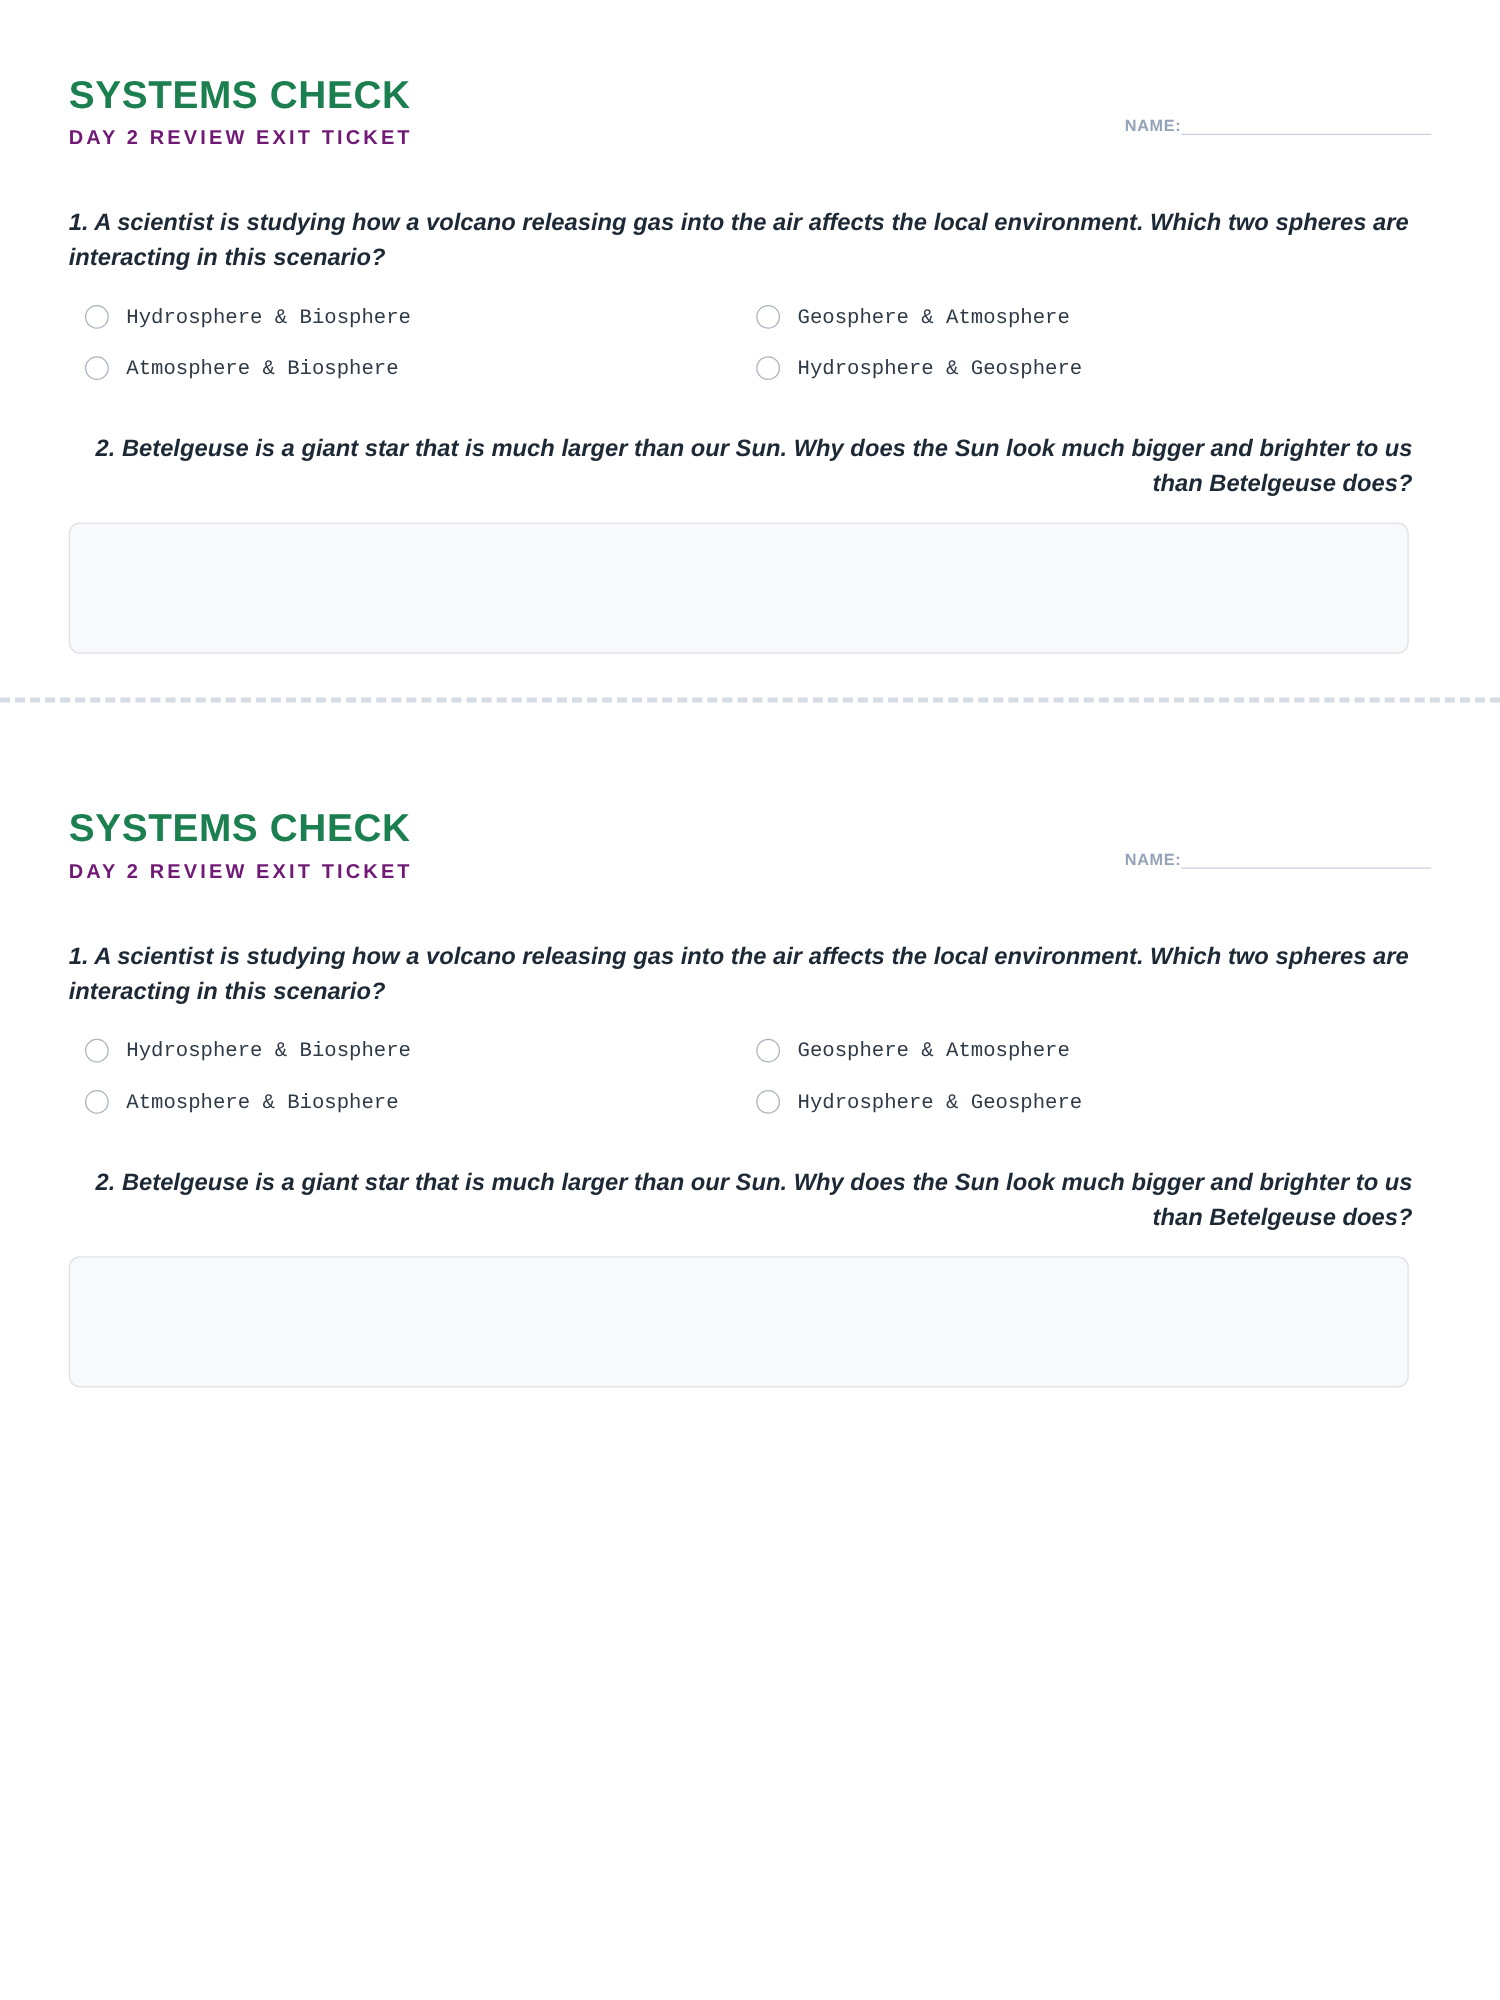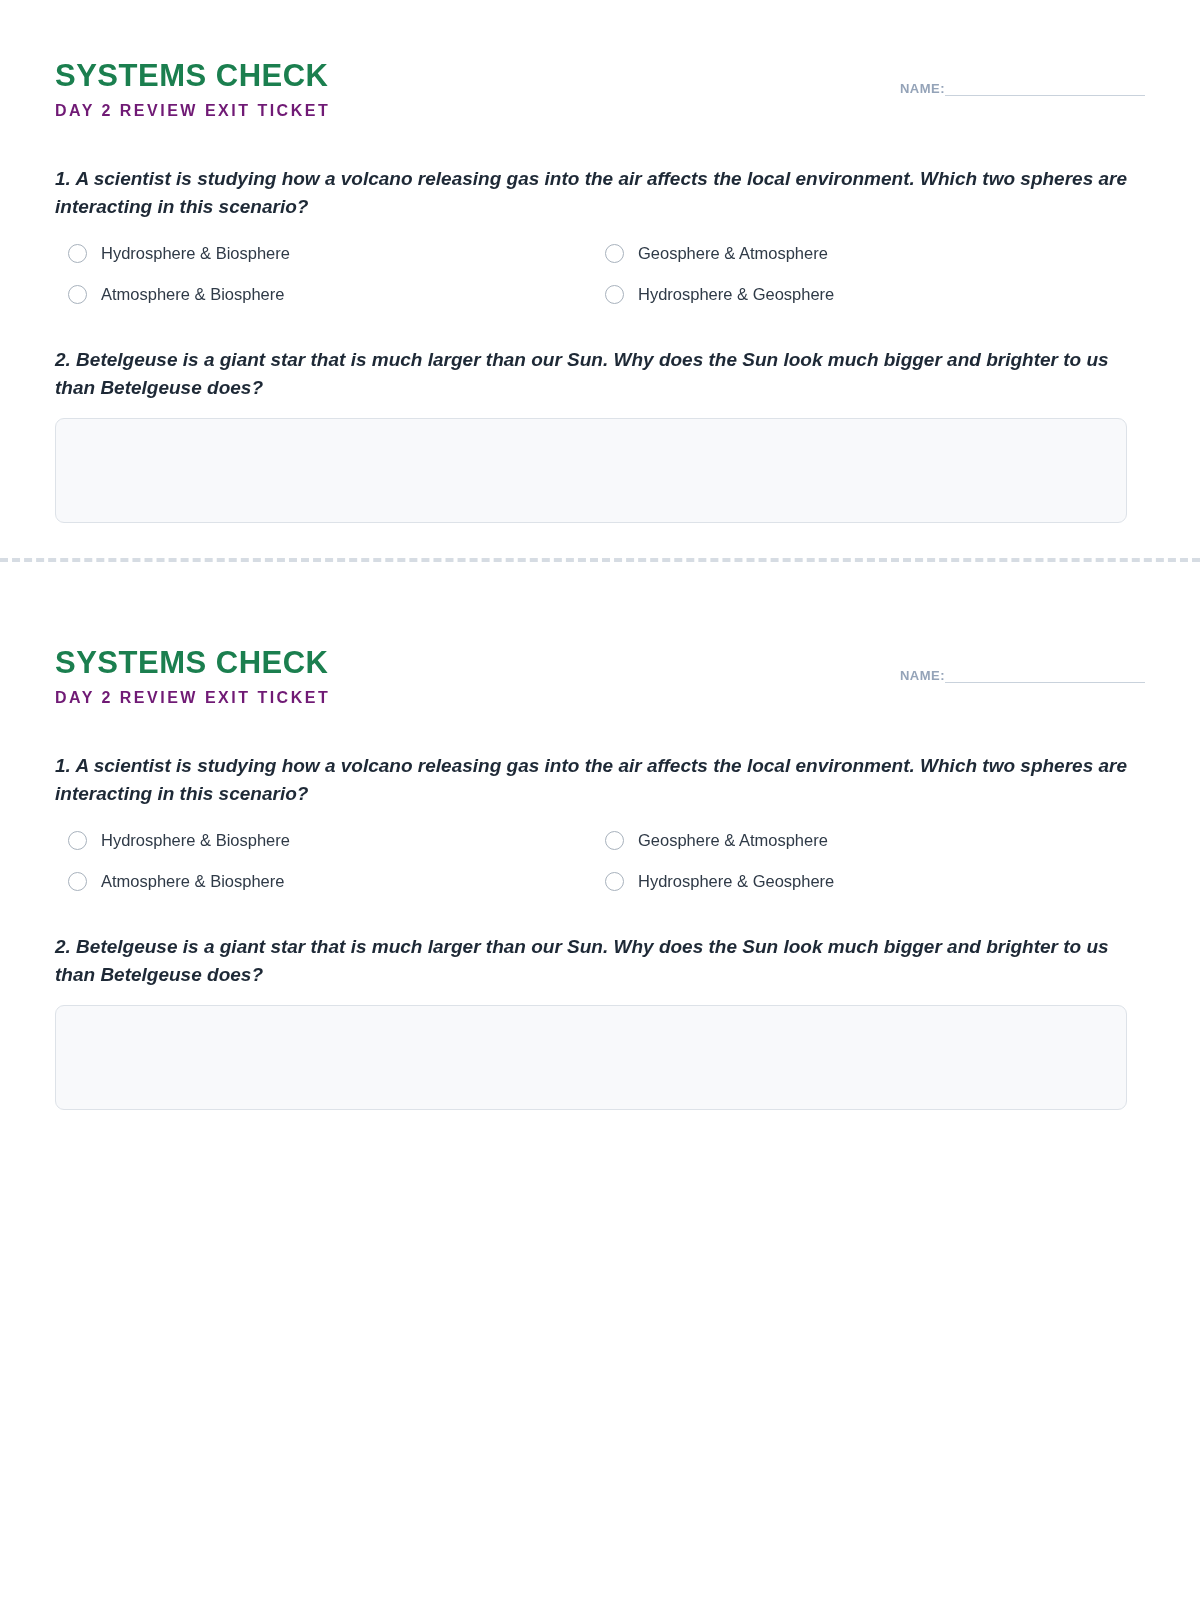--- a/index.html
+++ b/index.html
@@ -13,21 +13,21 @@
   }
   .page { position: relative; width: 1200px; height: 1600px; background: #fff; overflow: hidden; }
 
   .ticket { position: absolute; left: 0; right: 0; padding: 0 55px; }
   .ticket-1 { top: 58px; }
   .ticket-2 { top: 645px; }
 
   .ticket-header {
     display: flex;
     justify-content: space-between;
-    align-items: flex-start;
+    align-items: center;
   }
   .title-block { }
   .ticket-title {
     color: #1b7f4f;
     font-size: 31px;
     font-weight: 800;
     letter-spacing: 0.5px;
   }
   .ticket-subtitle {
     margin-top: 8px;
@@ -55,28 +55,29 @@
 
   .question {
     margin-top: 45px;
     font-size: 19px;
     font-weight: 700;
     line-height: 1.45;
     color: #1e2936;
     max-width: 1075px;
     font-style: italic;
   }
-  .question.q2 { margin-top: 42px; }
+  .question.q2 { margin-top: 42px; text-align: right; }
 
   .options {
     margin-top: 24px;
     display: grid;
     grid-template-columns: 537px 1fr;
     row-gap: 22px;
     padding-left: 13px;
+    font-family: Liberation Mono, monospace;
   }
   .option {
     display: flex;
     align-items: center;
     gap: 14px;
     cursor: pointer;
   }
   .radio {
     width: 19px;
     height: 19px;

